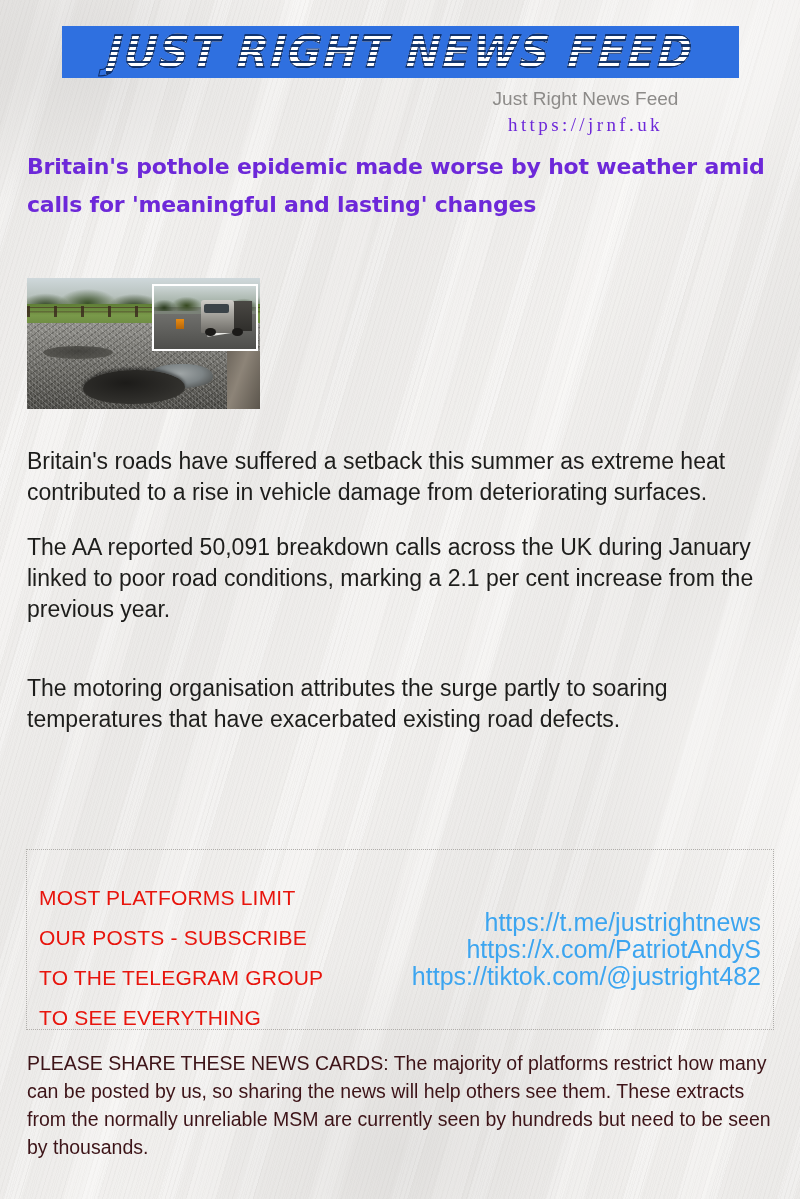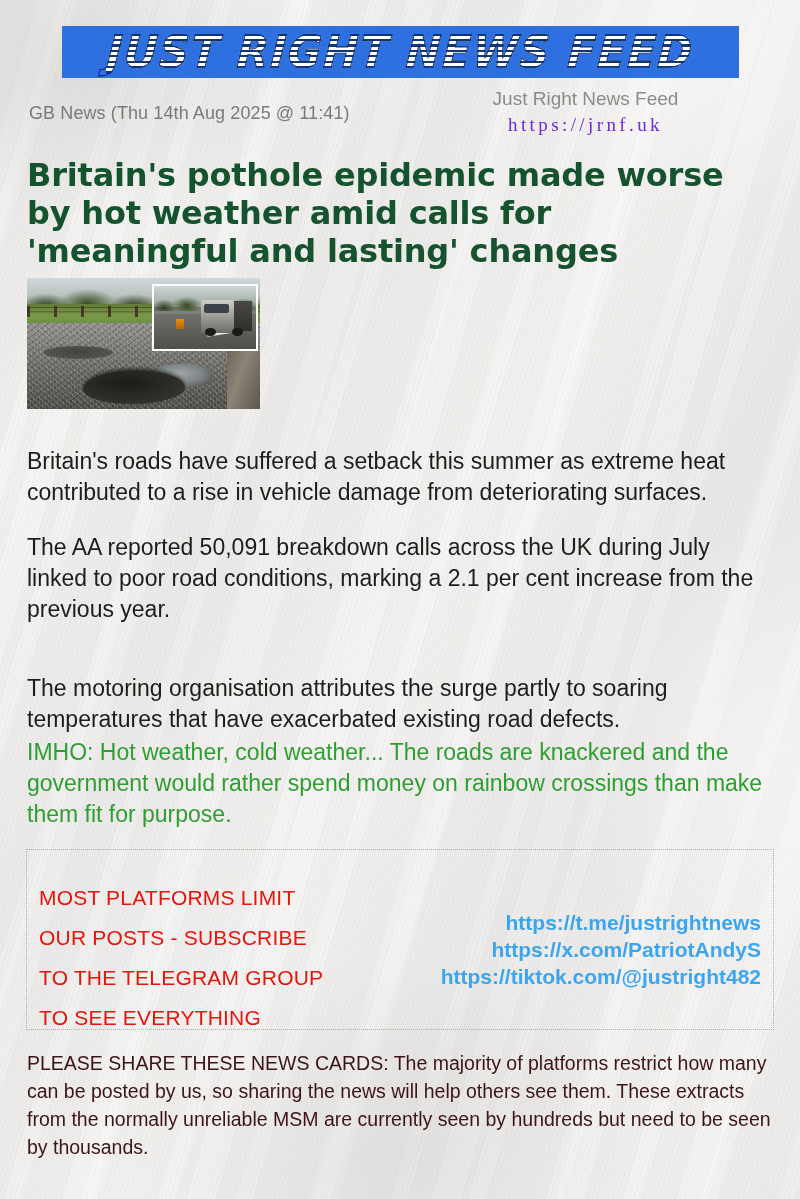--- a/index.html
+++ b/index.html
@@ -147,27 +147,27 @@
     letter-spacing: 3.4px;
     line-height: 26px;
     white-space: nowrap;
     font-family: "Liberation Serif", serif;
   }
 
   
   .headline {
     position: absolute;
     left: 27px;
-    top: 156px;
+    top: 148px;
     width: 745px;
     font-family: "DejaVu Sans", sans-serif;
     font-weight: bold;
-    font-size: 32px;
+    font-size: 22px;
     line-height: 38px;
-    color: #14532d;
+    color: #6d28d9;
     letter-spacing: -0.2px;
   }
 
   
   .photo {
     position: absolute;
     left: 27px;
     top: 278px;
     width: 233px;
     height: 131px;
@@ -321,26 +321,25 @@
     letter-spacing: .2px;
   }
   .sub-right {
     position: absolute;
     right: 12px;
     top: 59px;
     width: 470px;
     text-align: right;
   }
   .sub-right div {
-    font-size: 21px;
+    font-size: 25px;
     line-height: 27px;
     color: #3ca5f0;
     white-space: nowrap;
     font-family: "Liberation Sans", sans-serif;
-    font-weight: bold;
   }
 
   
   .footer {
     position: absolute;
     left: 27px;
     top: 1049px;
     width: 748px;
     font-size: 19.5px;
     line-height: 28px;
@@ -360,21 +359,20 @@
   <div class="bg-texture bg-veil"></div>
 
   <div id="content">
 
     <div class="banner-wrap">
       <div class="banner">
         <div class="logo-text">JUST RIGHT NEWS FEED</div>
       </div>
     </div>
 
-    <div class="source-line">GB News (Thu 14th Aug 2025 @ 11:41)</div>
 
     <div class="brand-block">
       <div class="brand-name">Just Right News Feed</div>
       <div class="brand-url">https://jrnf.uk</div>
     </div>
 
     <div class="headline">Britain's pothole epidemic made worse by hot weather amid calls for 'meaningful and lasting' changes</div>
 
     <div class="photo">
       <div class="ph-sky"></div>
@@ -396,24 +394,23 @@
       <div class="in-line"></div>
       <div class="in-truck-body"></div>
       <div class="in-truck-cab"></div>
       <div class="in-truck-wind"></div>
       <div class="in-truck-wheel in-wheel-a"></div>
       <div class="in-truck-wheel in-wheel-b"></div>
       <div class="in-cone"></div>
     </div>
 
     <div class="para" id="p1">Britain's roads have suffered a setback this summer as extreme heat contributed to a rise in vehicle damage from deteriorating surfaces.</div>
-    <div class="para" id="p2">The AA reported 50,091 breakdown calls across the UK during July linked to poor road conditions, marking a 2.1 per cent increase from the previous year.</div>
+    <div class="para" id="p2">The AA reported 50,091 breakdown calls across the UK during January linked to poor road conditions, marking a 2.1 per cent increase from the previous year.</div>
     <div class="para" id="p3">The motoring organisation attributes the surge partly to soaring temperatures that have exacerbated existing road defects.</div>
 
-    <div id="imho">IMHO: Hot weather, cold weather... The roads are knackered and the government would rather spend money on rainbow crossings than make them fit for purpose.</div>
 
     <div class="sub-box">
       <div class="sub-left">
         <div>MOST PLATFORMS LIMIT</div>
         <div>OUR POSTS - SUBSCRIBE</div>
         <div>TO THE TELEGRAM GROUP</div>
         <div>TO SEE EVERYTHING</div>
       </div>
       <div class="sub-right">
         <div>https://t.me/justrightnews</div>

